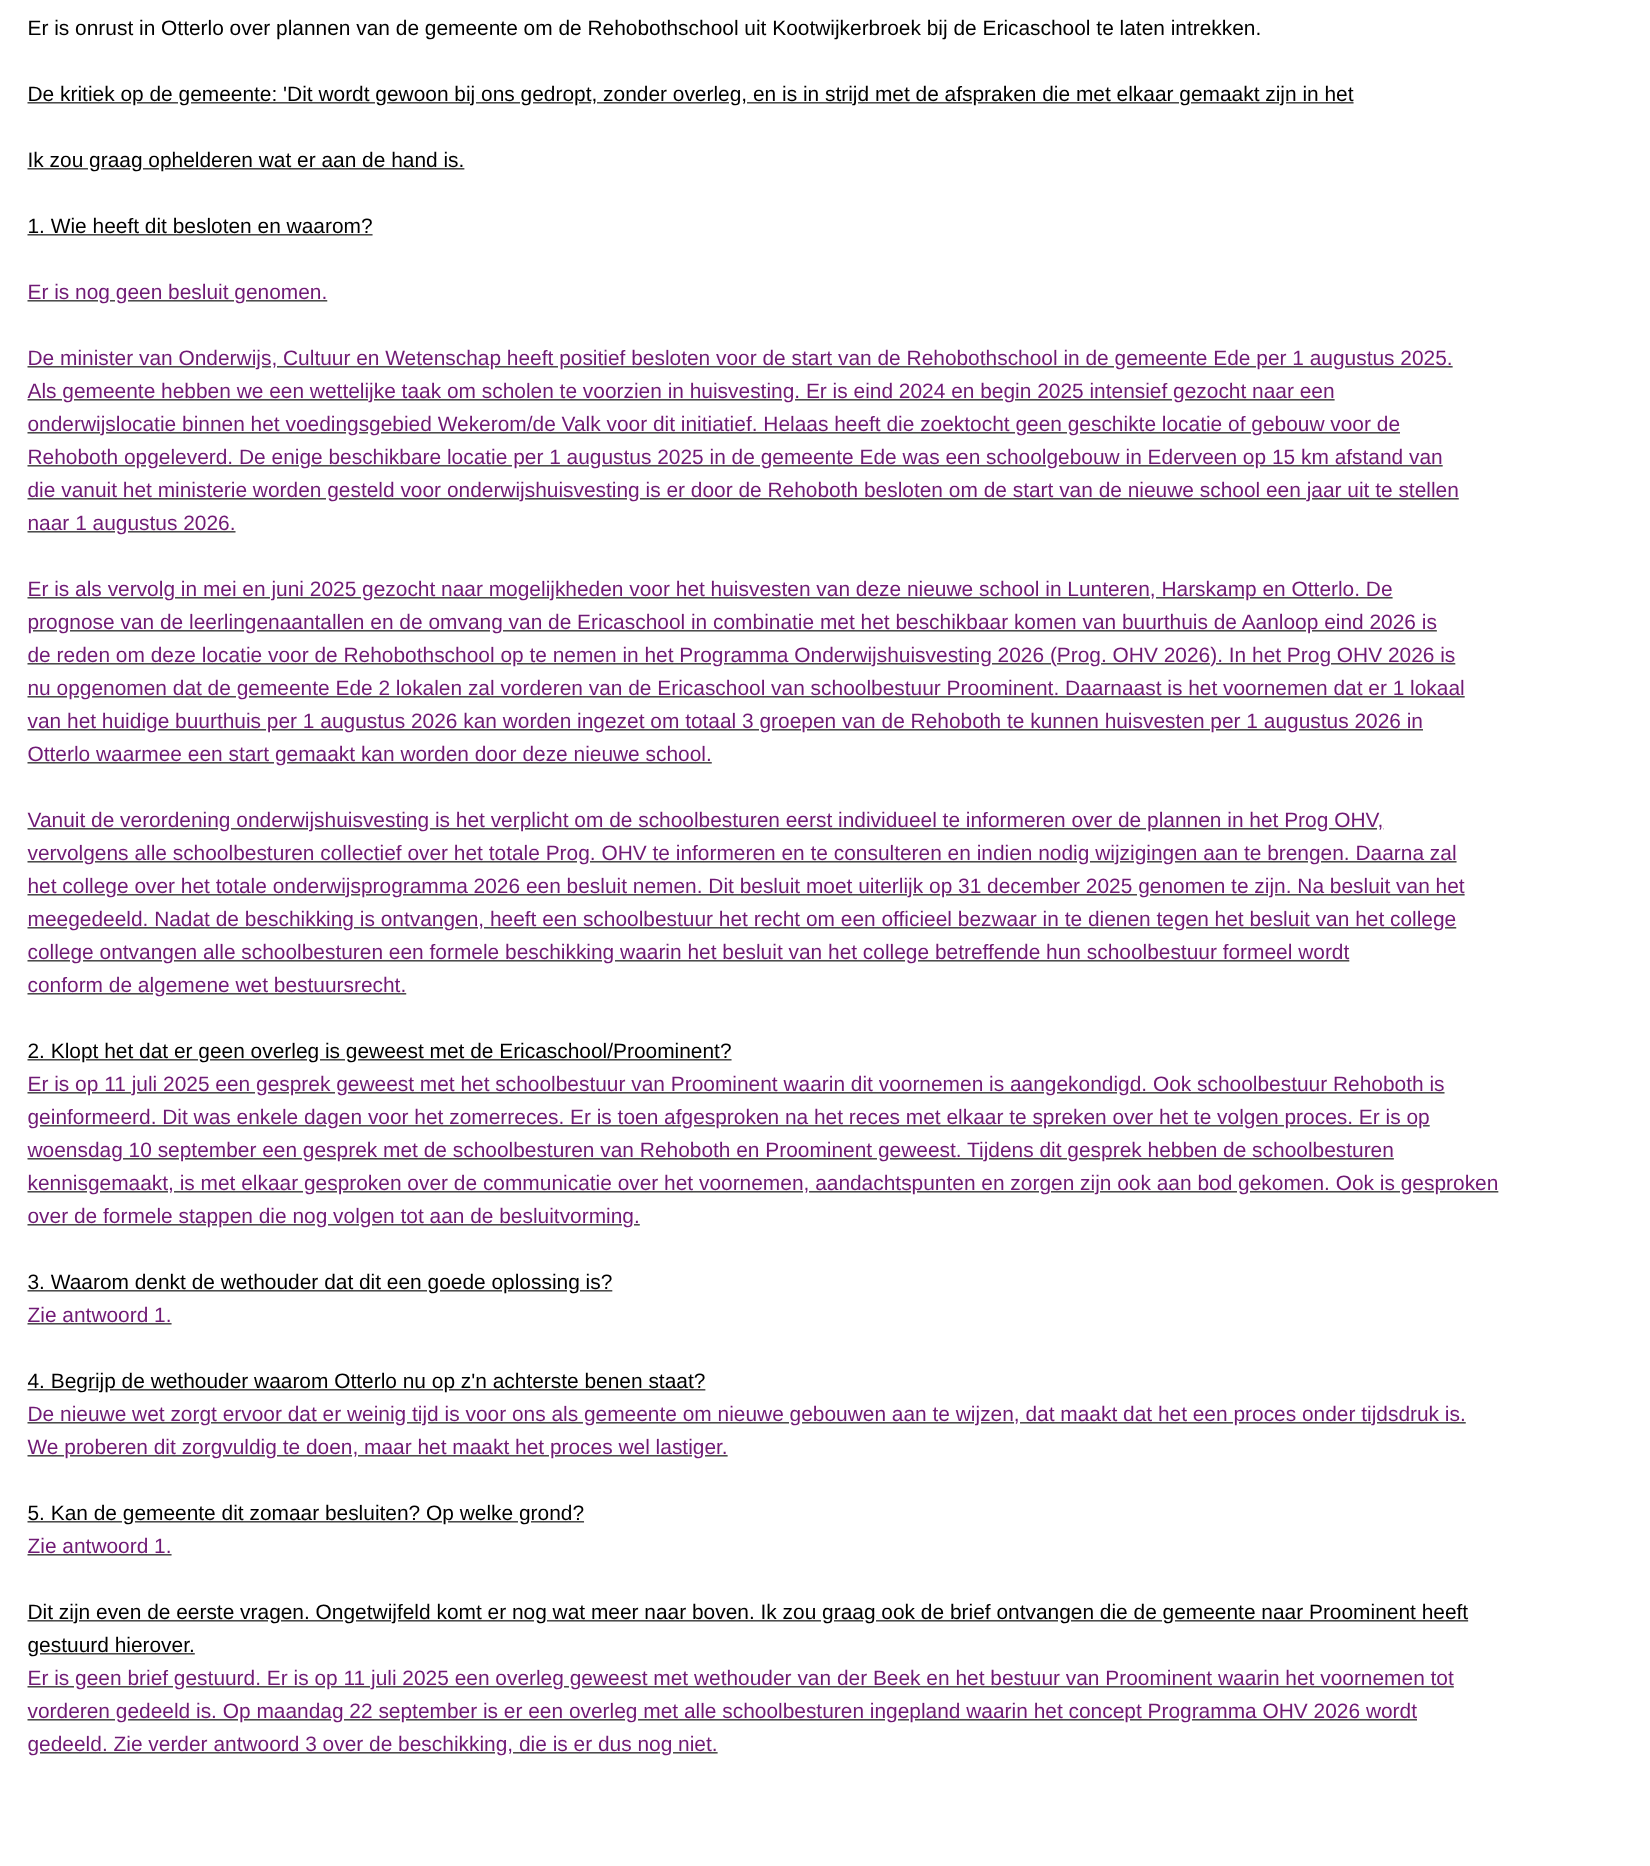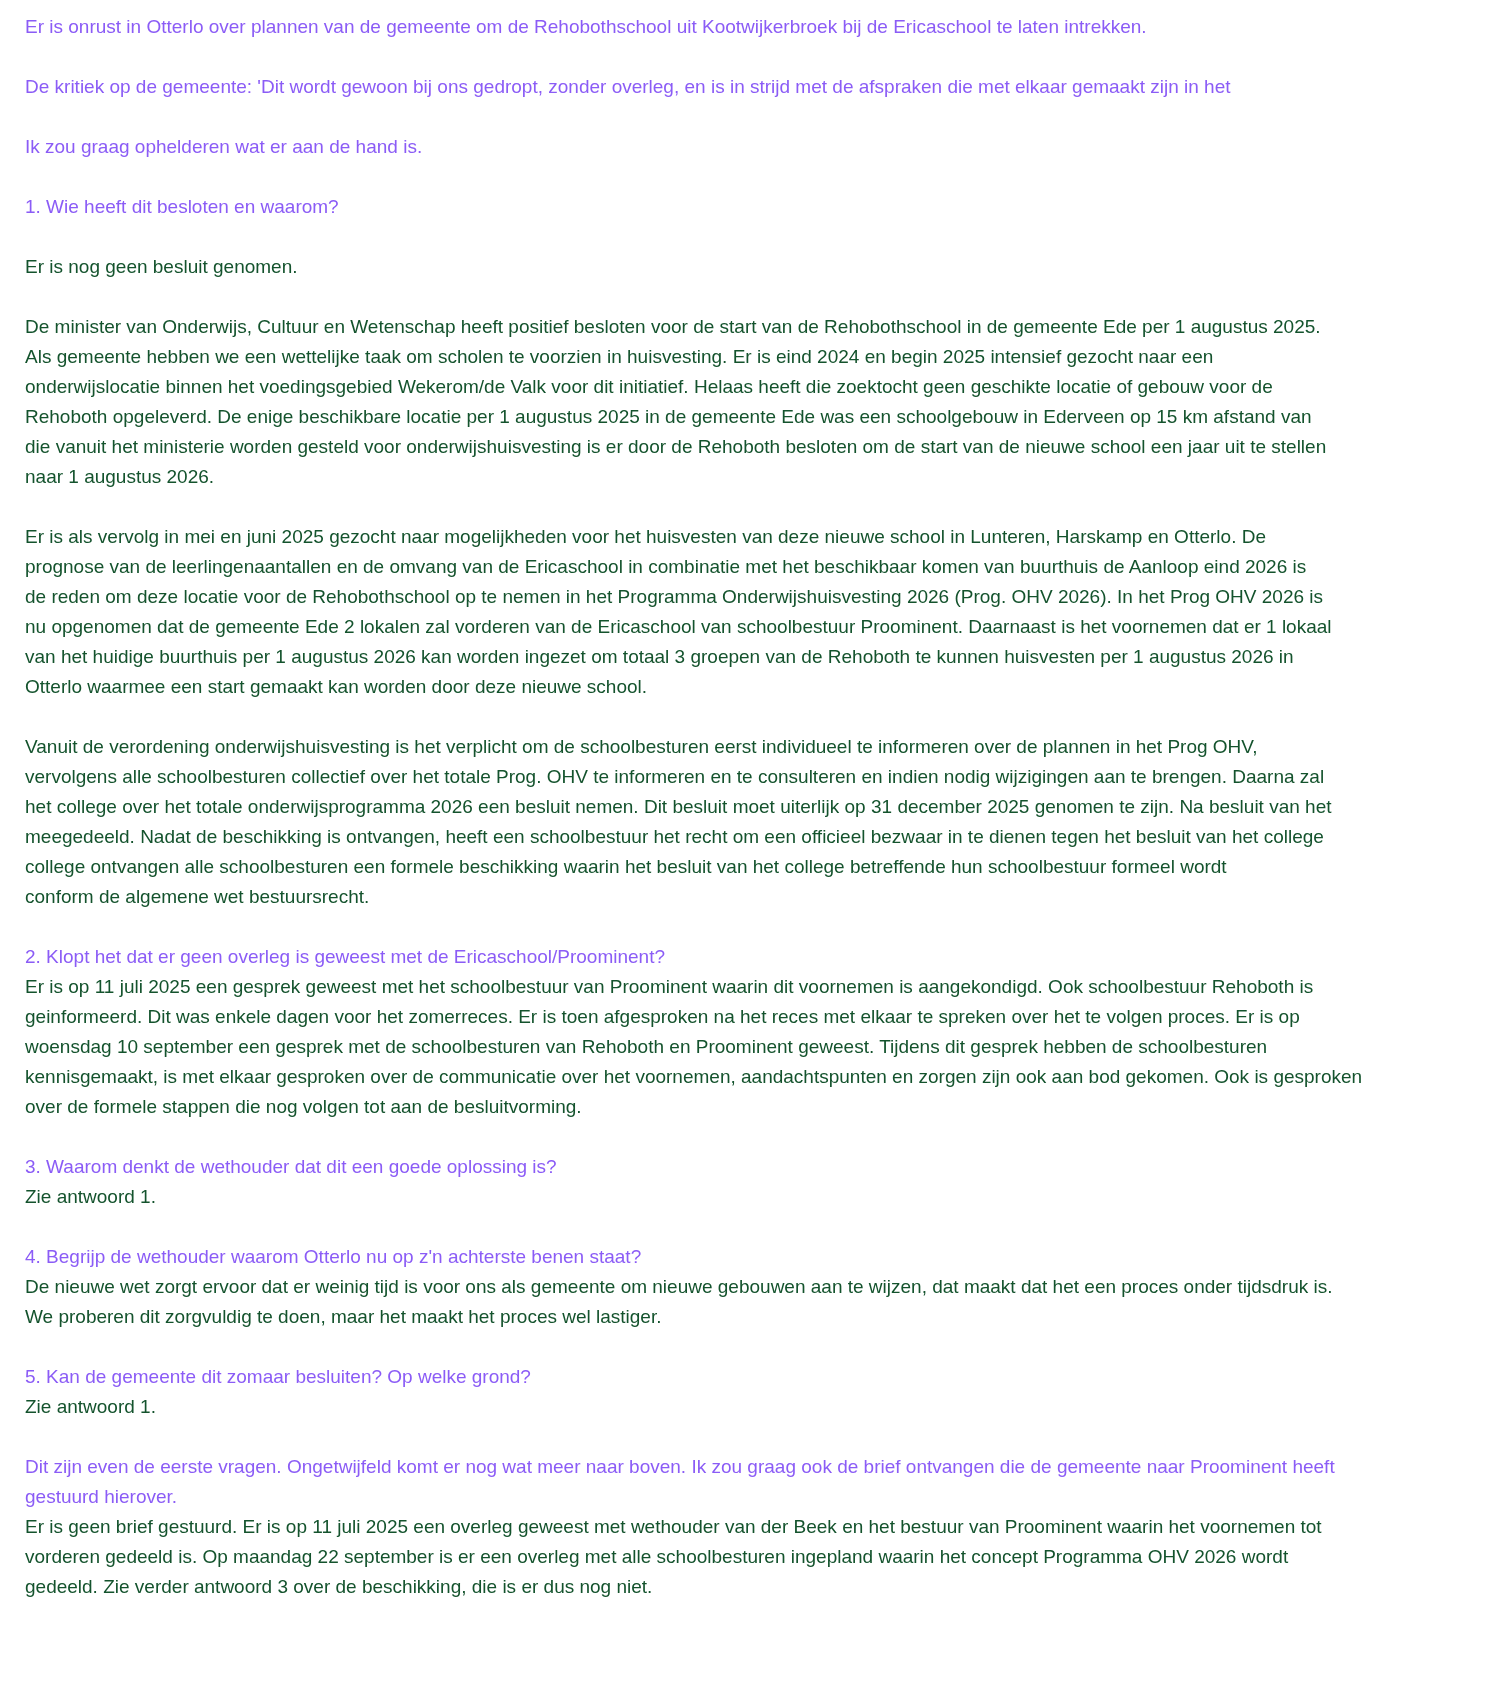--- a/index.html
+++ b/index.html
@@ -14,29 +14,29 @@
     font-family: "Liberation Sans", "DejaVu Sans", sans-serif;
   }
   .page {
     box-sizing: border-box;
     width: 1500px;
     height: 1696px;
     padding: 12px 25px 0 25px;
     background: #ffffff;
   }
   .block { margin: 0; }
-  .block + .block { margin-top: 30px; }
+  .block + .block { margin-top: 30px; text-decoration: underline; }
   .line {
     font-size: 19px;
     line-height: 30px;
     letter-spacing: 0px;
     white-space: nowrap;
   }
-  .line.question { color: #8b5cf6; }
-  .line.answer   { color: #14532d; }
+  .line.question { color: #000000; }
+  .line.answer   { color: #701a75; }
 </style>
 </head>
 <body>
 
 <div class="page" id="doc">
     <div class="block">
       <div class="line question">Er is onrust in Otterlo over plannen van de gemeente om de Rehobothschool uit Kootwijkerbroek bij de Ericaschool te laten intrekken.</div>
     </div>
     <div class="block">
       <div class="line question">De kritiek op de gemeente: 'Dit wordt gewoon bij ons gedropt, zonder overleg, en is in strijd met de afspraken die met elkaar gemaakt zijn in het</div>

